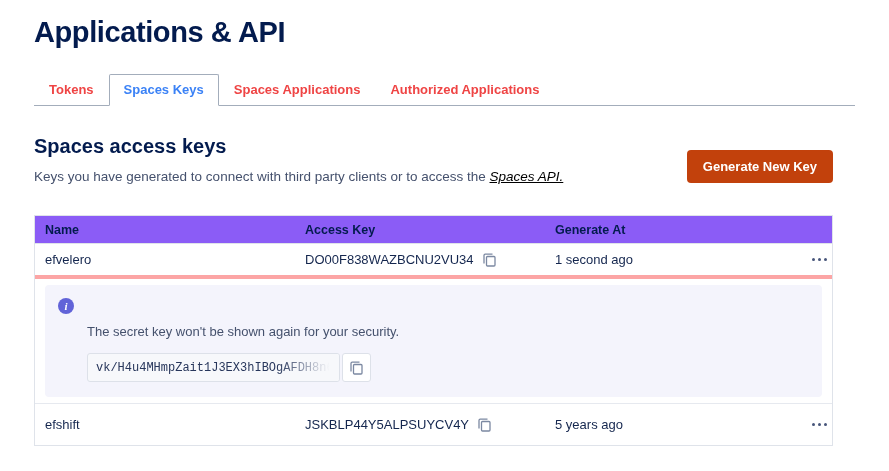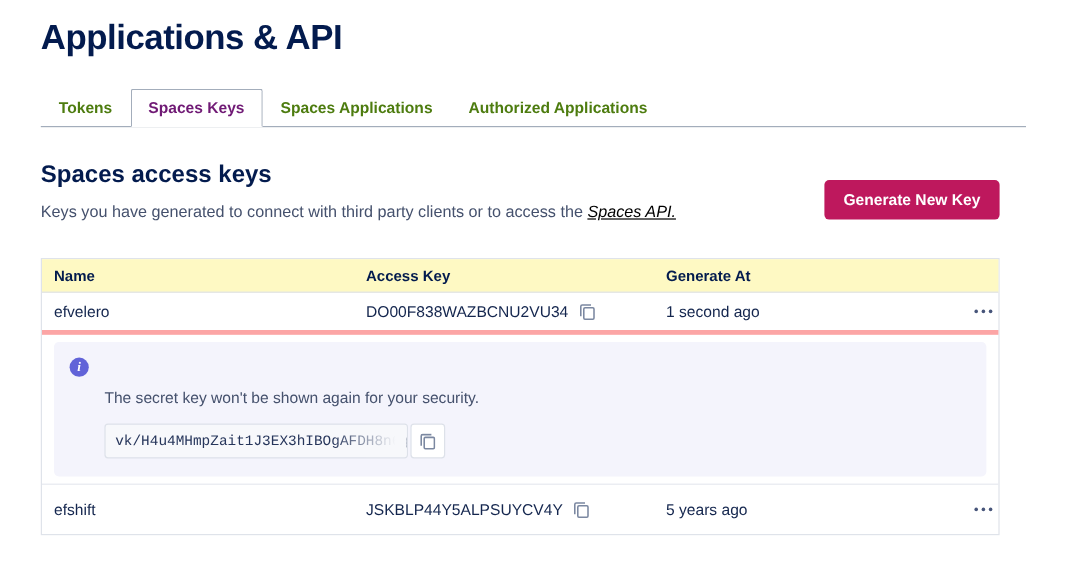--- a/index.html
+++ b/index.html
@@ -20,48 +20,48 @@
   }
 
   
   .tabs {
     display: flex; align-items: flex-end;
     margin-top: 25px; margin-right: -22px;
     border-bottom: 1px solid #a3adbb;
   }
   .tab {
     padding: 7px 14px 8px 14px;
-    font-size: 13px; font-weight: 700; color: #4d7c0f;
+    font-size: 13px; font-weight: 700; color: #ef4444;
     cursor: pointer; white-space: nowrap;
     border: 1px solid transparent;
     margin-bottom: -1px;
   }
   .tab.active {
-    color: #701a75; background: #fff;
+    color: #3b82f6; background: #fff;
     border: 1px solid #a3adbb; border-bottom: 1px solid #fff;
     border-radius: 2px 2px 0 0;
   }
 
   
   .section-header { display: flex; justify-content: space-between; margin-top: 29px; }
   .section-heading { margin: 0; font-size: 20px; font-weight: 700; color: #031b4e; }
   .section-desc { margin: 11px 0 0 0; font-size: 13.5px; color: #45516d; }
   .section-desc a { color: #000000; text-decoration: underline; cursor: pointer; font-style: italic; }
   .generate-btn {
     align-self: flex-start; margin-top: 15px; flex: none;
-    background: #be185d; color: #fff; border: none; border-radius: 4px;
+    background: #c2410c; color: #fff; border: none; border-radius: 4px;
     font-family: "Liberation Sans", sans-serif;
     font-size: 13px; font-weight: 700; padding: 9px 16px; cursor: pointer;
   }
 
   
   .keys-table { margin-top: 31px; border: 1px solid #dfe3ea; background: #fff; }
   .trow { display: grid; grid-template-columns: 260px 250px 245px 1fr; align-items: center; }
   .thead {
-    background: #fef9c3; border-bottom: 1px solid #dfe3ea;
+    background: #8b5cf6; border-bottom: 1px solid #dfe3ea;
     height: 28px; font-size: 12.5px; font-weight: 700; color: #031b4e;
   }
   .cell { padding-left: 10px; }
   .data-row { border-bottom: 4px solid #fca5a5; font-size: 13px; color: #14264e; }
   .row-1 { height: 35px; }
   .row-2 { height: 41px; border-bottom: none; }
   .key-cell { display: flex; align-items: center; gap: 9px; }
   .icon-btn { background: none; border: none; padding: 0; cursor: pointer; display: flex; align-items: center; }
   .copy-svg { display: block; }
   .more-btn { background: none; border: none; cursor: pointer; display: flex; gap: 3px; padding: 6px 2px; margin-left: 10px; }

